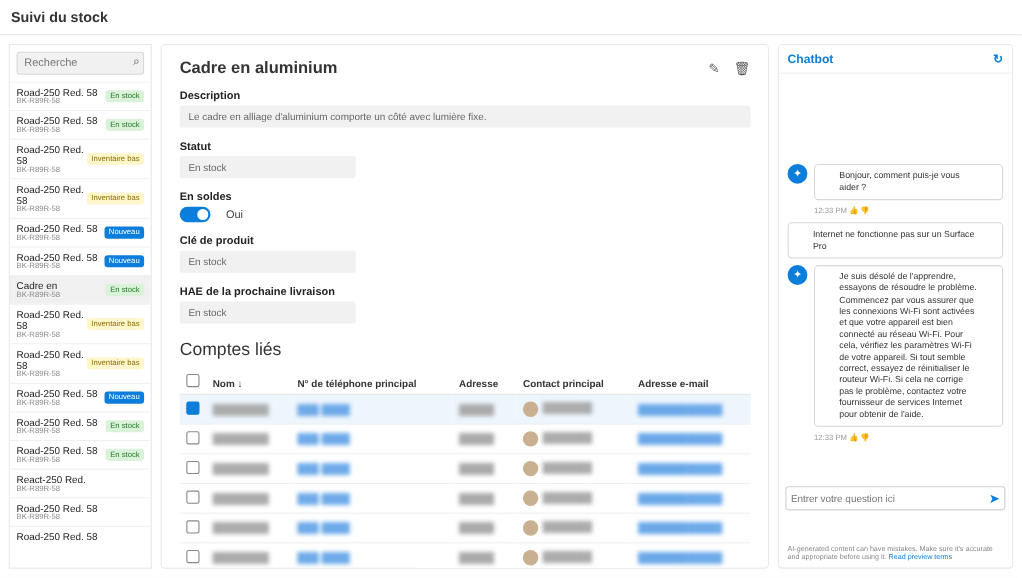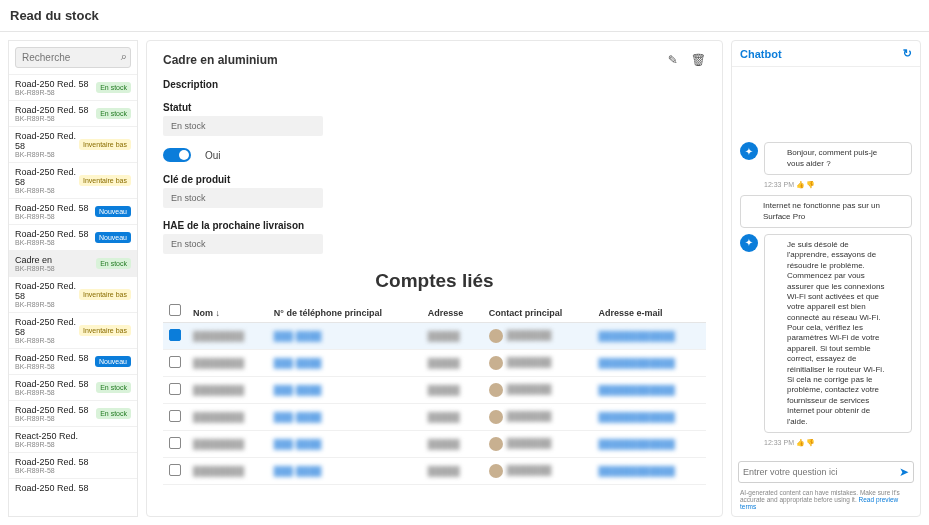--- a/index.html
+++ b/index.html
@@ -23,44 +23,44 @@
 .pitem .pname { font-size: 9px; color: #222; }
 .pitem .psku { font-size: 7px; color: #888; filter: blur(0.5px); }
 .badge { font-size: 7px; padding: 2px 4px; border-radius: 3px; white-space: nowrap; }
 .b-green { background: #d9f2d9; color: #237b23; }
 .b-yellow { background: #fff6cc; color: #8a6d00; }
 .b-blue { background: #0b7dda; color: #fff; }
 
 
 .detail { flex: 1; border: 1px solid #e8e8e8; border-radius: 4px; background: #fff; padding: 12px 16px; overflow-y: auto; }
 .detail-head { display: flex; justify-content: space-between; align-items: center; margin-bottom: 12px; }
-.detail-head h2 { font-size: 12px; font-weight: 600; }
+.detail-head h2 { font-size: 15px; font-weight: 600; }
 .detail-actions span { margin-left: 10px; font-size: 12px; color: #555; cursor: pointer; }
 .field { margin-bottom: 12px; }
 .field-label { font-size: 10px; font-weight: 600; color: #222; margin-bottom: 3px; }
 .field-val { background: #f1f1f1; padding: 5px 8px; font-size: 9px; color: #666; display: inline-block; min-width: 160px; border-radius: 2px; }
 .field-val.wide { display: block; }
 .toggle { display: flex; align-items: center; gap: 14px; }
 .tswitch { width: 28px; height: 14px; background: #0b7dda; border-radius: 7px; position: relative; }
 .tswitch::after { content:""; position: absolute; width: 10px; height: 10px; background: #fff; border-radius: 50%; top: 2px; right: 2px; }
 .tlabel { font-size: 10px; color: #444; }
 
-.section-title { font-size: 19px; font-weight: 700; margin: 16px 0 8px 0; text-align: center; }
+.section-title { font-size: 16px; font-weight: 400; margin: 16px 0 8px 0; }
 .table { width: 100%; border-collapse: collapse; font-size: 9px; }
 .table th { text-align: left; font-weight: 600; font-size: 9px; color: #333; padding: 4px 6px; border-bottom: 1px solid #e5e5e5; vertical-align: bottom; }
 .table td { padding: 6px 6px; border-bottom: 1px solid #f0f0f0; color: #888; }
 .table tr.selected td { background: #eef6fd; }
 .chk { width: 12px; height: 12px; border: 1px solid #888; display: inline-block; border-radius: 2px; background: #fff; }
 .chk.on { background: #0b7dda; border-color: #0b7dda; }
 .blur { filter: blur(2px); color: #aaa; }
 .blurlink { filter: blur(2px); color: #6aa8e8; }
 .avatar { width: 14px; height: 14px; border-radius: 50%; background: #c8b090; display: inline-block; vertical-align: middle; margin-right: 4px; }
 
 
-.chat { width: 190px; border: 1px solid #e8e8e8; border-radius: 4px; background: #fff; display: flex; flex-direction: column; }
+.chat { width: 214px; border: 1px solid #e8e8e8; border-radius: 4px; background: #fff; display: flex; flex-direction: column; gap: 26px; }
 .chat-head { display: flex; justify-content: space-between; align-items: center; padding: 6px 8px; border-bottom: 1px solid #eee; font-size: 11px; font-weight: 600; color: #0b7dda; }
 .chat-body { flex: 1; overflow-y: auto; padding: 8px; display: flex; flex-direction: column; justify-content: flex-end; gap: 6px; }
 .msg { display: flex; gap: 6px; align-items: flex-start; }
 .msg .micon { width: 18px; height: 18px; border-radius: 50%; background: #0b7dda; color: #fff; font-size: 10px; display: flex; align-items: center; justify-content: center; flex-shrink: 0; }
 .bubble { border: 1px solid #d8d8d8; border-radius: 4px; padding: 5px 22px; font-size: 8px; line-height: 1.3; color: #333; }
 .msg.user { justify-content: flex-end; }
 .msg.user .bubble { background: #fff; }
 .meta { font-size: 7px; color: #999; padding-left: 24px; }
 .chat-input { display: flex; align-items: center; border: 1px solid #d0d0d0; margin: 6px; border-radius: 3px; padding: 3px 4px; }
 .chat-input input { flex: 1; border: none; outline: none; font-size: 9px; }
@@ -69,21 +69,21 @@
 .chat-foot a { color: #0b7dda; }
 
 
 ::-webkit-scrollbar { width: 6px; }
 ::-webkit-scrollbar-thumb { background: #d0d0d0; border-radius: 3px; }
 </style>
 </head>
 <body>
 
 <div class="page">
-  <div class="topbar">Read du stock</div>
+  <div class="topbar">Suivi du stock</div>
   <div class="main">
 
     <div class="sidebar">
       <div class="search-wrap">
         <div class="search">
           <input type="text" placeholder="Recherche" style="">
           <span class="sicon">⌕</span>
         </div>
       </div>
       <div class="plist" id="plist">
@@ -196,26 +196,28 @@
       <div class="detail-head">
         <h2>Cadre en aluminium</h2>
         <div class="detail-actions">
           <span>✎</span>
           <span>🗑</span>
         </div>
       </div>
 
       <div class="field">
         <div class="field-label">Description</div>
+        <div class="field-val wide">Le cadre en alliage d'aluminium comporte un côté avec lumière fixe.</div>
       </div>
       <div class="field">
         <div class="field-label">Statut</div>
         <div class="field-val">En stock</div>
       </div>
       <div class="field">
+        <div class="field-label">En soldes</div>
         <div class="toggle">
           <div class="tswitch"></div>
           <div class="tlabel">Oui</div>
         </div>
       </div>
       <div class="field">
         <div class="field-label">Clé de produit</div>
         <div class="field-val">En stock</div>
       </div>
       <div class="field">

